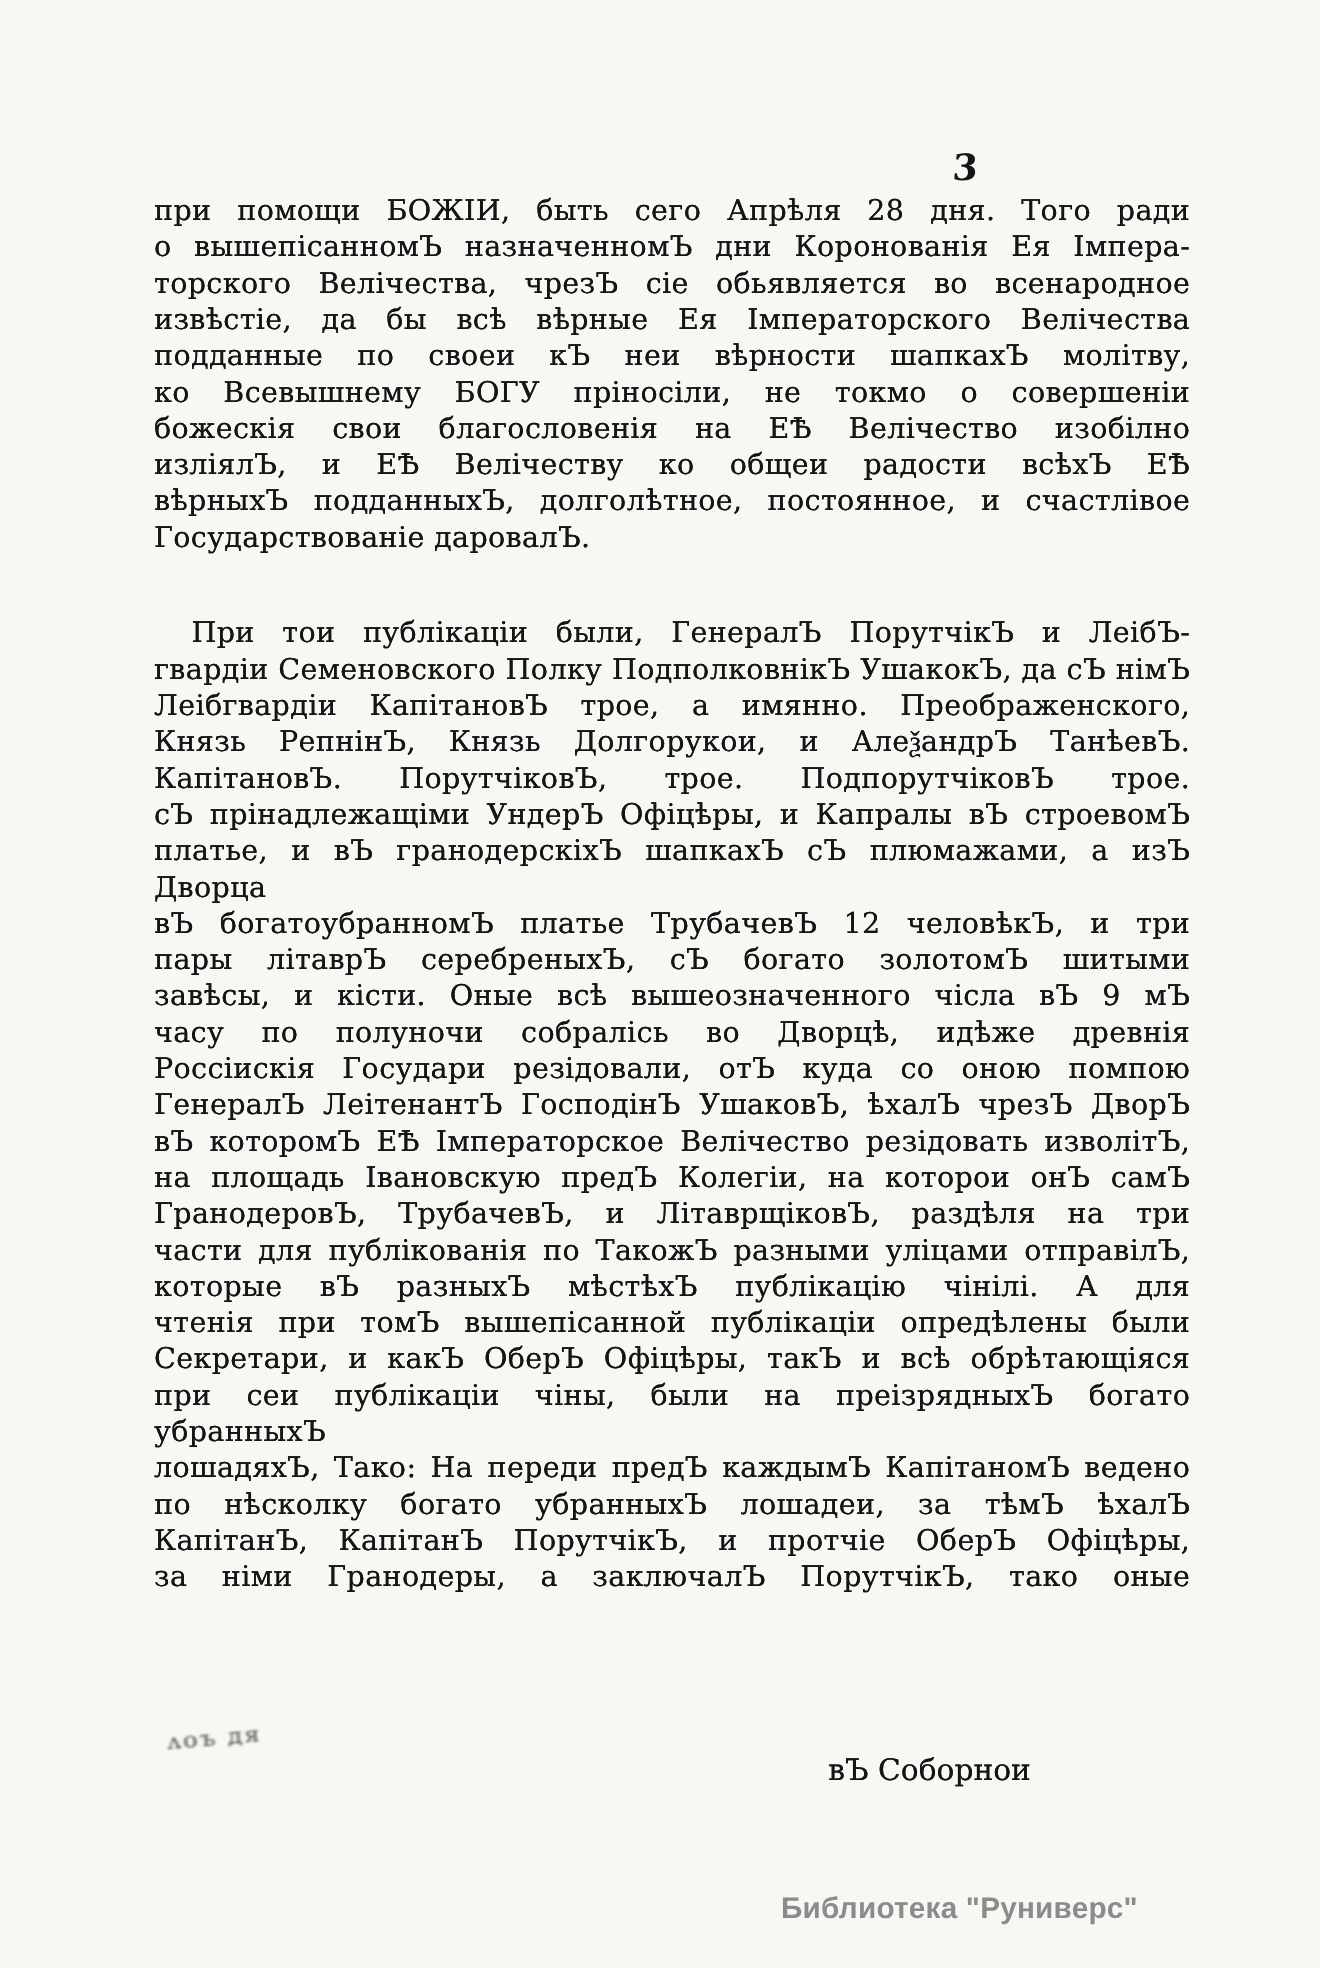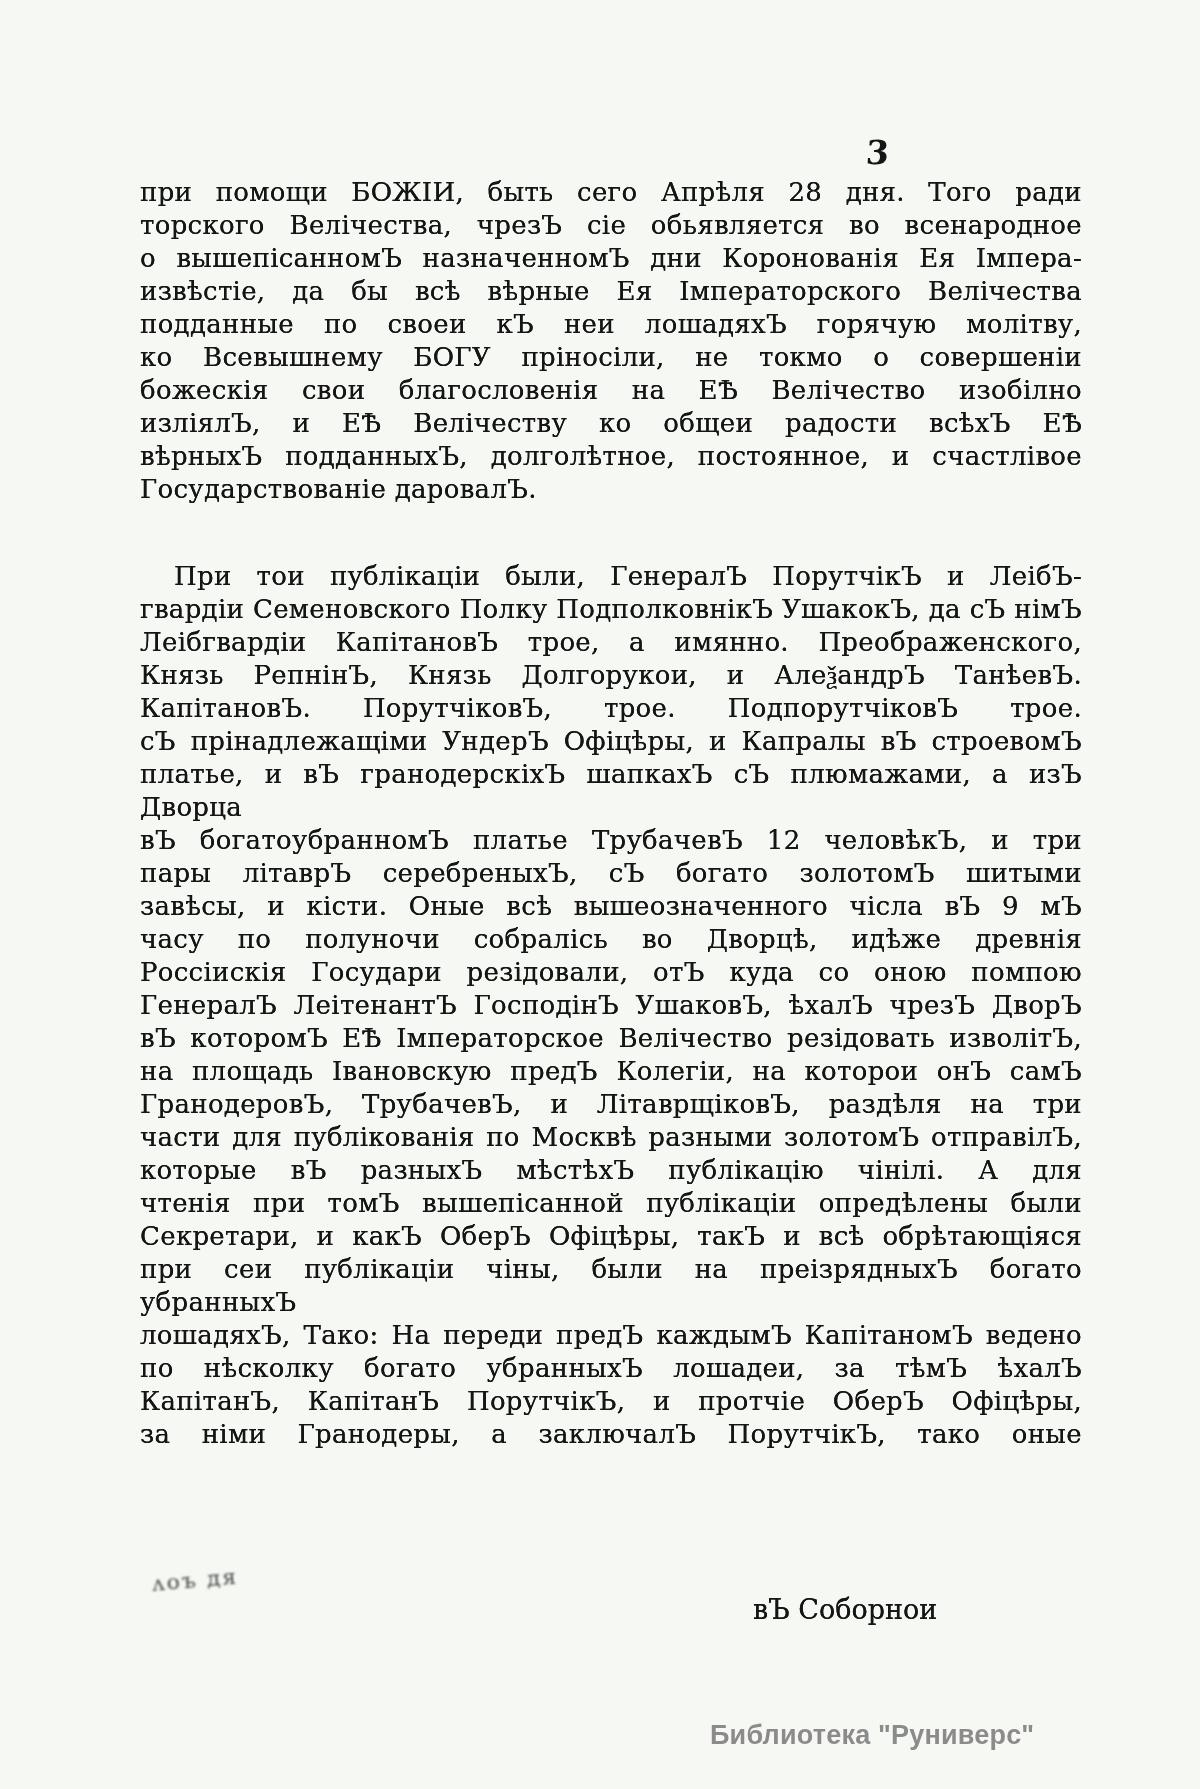--- a/index.html
+++ b/index.html
@@ -70,24 +70,24 @@
 </head>
 <body>
 
 <div class="page" style="background: rgb(246, 248, 244); color: rgb(21, 21, 21);">
 
   <div class="pagenum">3</div>
 
   <div class="bodytext">
     <div class="paragraph">
         <div class="line">при помощи БОЖІИ, быть сего Апрѣля 28 дня. Того ради</div>
+        <div class="line">о вышепісанномЪ назначенномЪ дни Коронованія Ея Імпера-</div>
         <div class="line">торского Велічества, чрезЪ сіе обьявляется во всенародное</div>
-        <div class="line">о вышепісанномЪ назначенномЪ дни Коронованія Ея Імпера-</div>
         <div class="line">извѣстіе, да бы всѣ вѣрные Ея Імператорского Велічества</div>
-        <div class="line">подданные по своеи кЪ неи лошадяхЪ горячую молітву,</div>
+        <div class="line">подданные по своеи кЪ неи вѣрности шапкахЪ молітву,</div>
         <div class="line">ко Всевышнему БОГУ пріносіли, не токмо о совершеніи</div>
         <div class="line">божескія свои благословенія на ЕѢ Велічество изобілно</div>
         <div class="line">изліялЪ, и ЕѢ Велічеству ко общеи радости всѣхЪ ЕѢ</div>
         <div class="line">вѣрныхЪ подданныхЪ, долголѣтное, постоянное, и счастлівое</div>
         <div class="line last">Государствованіе даровалЪ.</div>
       </div>
     <div class="paragraph">
         <div class="line indent">При тои публікаціи были, ГенералЪ ПорутчікЪ и ЛеібЪ-</div>
         <div class="line">гвардіи Семеновского Полку ПодполковнікЪ УшакокЪ, да сЪ німЪ</div>
         <div class="line">Леібгвардіи КапітановЪ трое, а имянно. Преображенского,</div>
@@ -97,21 +97,21 @@
         <div class="line">платье, и вЪ гранодерскіхЪ шапкахЪ сЪ плюмажами, а изЪ Дворца</div>
         <div class="line">вЪ богатоубранномЪ платье ТрубачевЪ 12 человѣкЪ, и три</div>
         <div class="line">пары літаврЪ серебреныхЪ, сЪ богато золотомЪ шитыми</div>
         <div class="line">завѣсы, и кісти. Оные всѣ вышеозначенного чісла вЪ 9 мЪ</div>
         <div class="line">часу по полуночи собралісь во Дворцѣ, идѣже древнія</div>
         <div class="line">Россіискія Государи резідовали, отЪ куда со оною помпою</div>
         <div class="line">ГенералЪ ЛеітенантЪ ГосподінЪ УшаковЪ, ѣхалЪ чрезЪ ДворЪ</div>
         <div class="line">вЪ которомЪ ЕѢ Імператорское Велічество резідовать изволітЪ,</div>
         <div class="line">на площадь Івановскую предЪ Колегіи, на которои онЪ самЪ</div>
         <div class="line">ГранодеровЪ, ТрубачевЪ, и ЛітаврщіковЪ, раздѣля на три</div>
-        <div class="line">части для публікованія по Москвѣ разными золотомЪ отправілЪ,</div>
+        <div class="line">части для публікованія по ТакожЪ разными уліцами отправілЪ,</div>
         <div class="line">которые вЪ разныхЪ мѣстѣхЪ публікацію чінілі. А для</div>
         <div class="line">чтенія при томЪ вышепісанной публікаціи опредѣлены были</div>
         <div class="line">Секретари, и какЪ ОберЪ Офіцѣры, такЪ и всѣ обрѣтающіяся</div>
         <div class="line">при сеи публікаціи чіны, были на преізрядныхЪ богато убранныхЪ</div>
         <div class="line">лошадяхЪ, Тако: На переди предЪ каждымЪ КапітаномЪ ведено</div>
         <div class="line">по нѣсколку богато убранныхЪ лошадеи, за тѣмЪ ѣхалЪ</div>
         <div class="line">КапітанЪ, КапітанЪ ПорутчікЪ, и протчіе ОберЪ Офіцѣры,</div>
         <div class="line">за німи Гранодеры, а заключалЪ ПорутчікЪ, тако оные</div>
       </div>
   </div>

